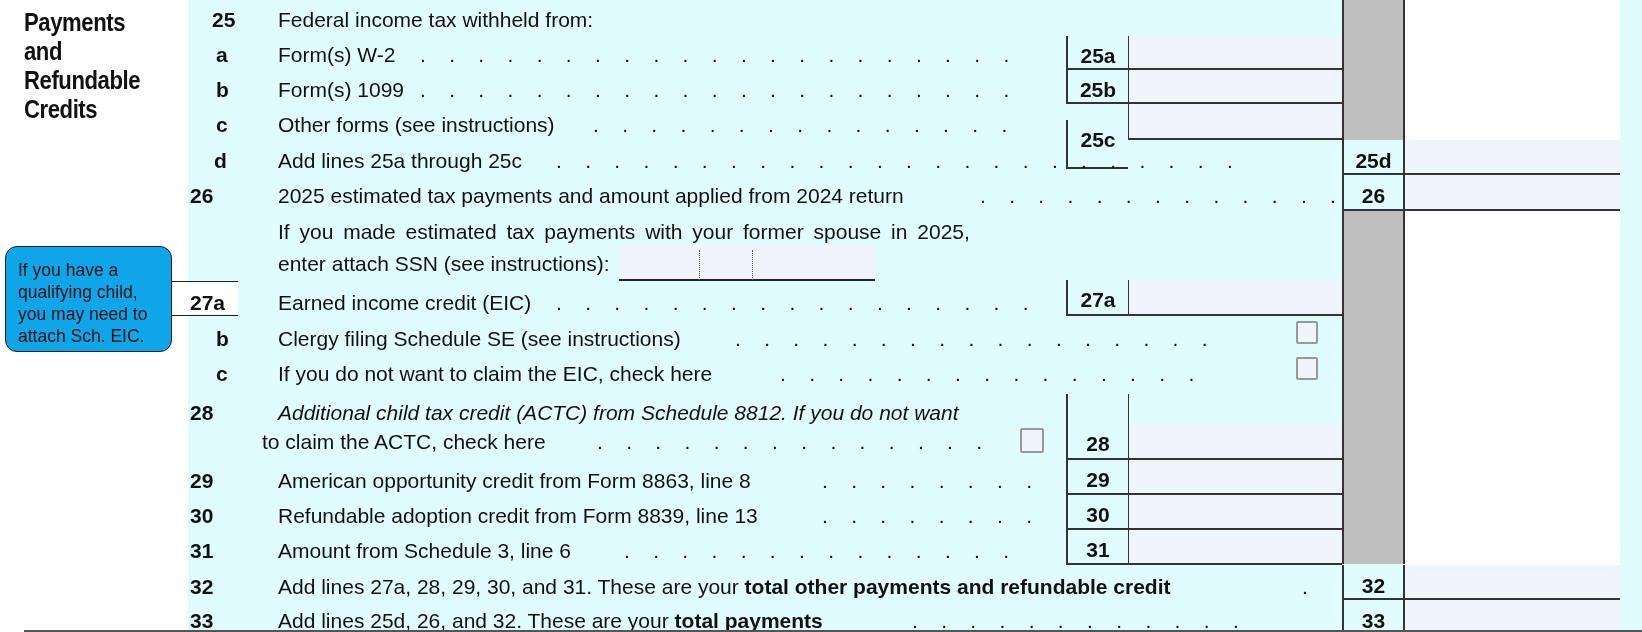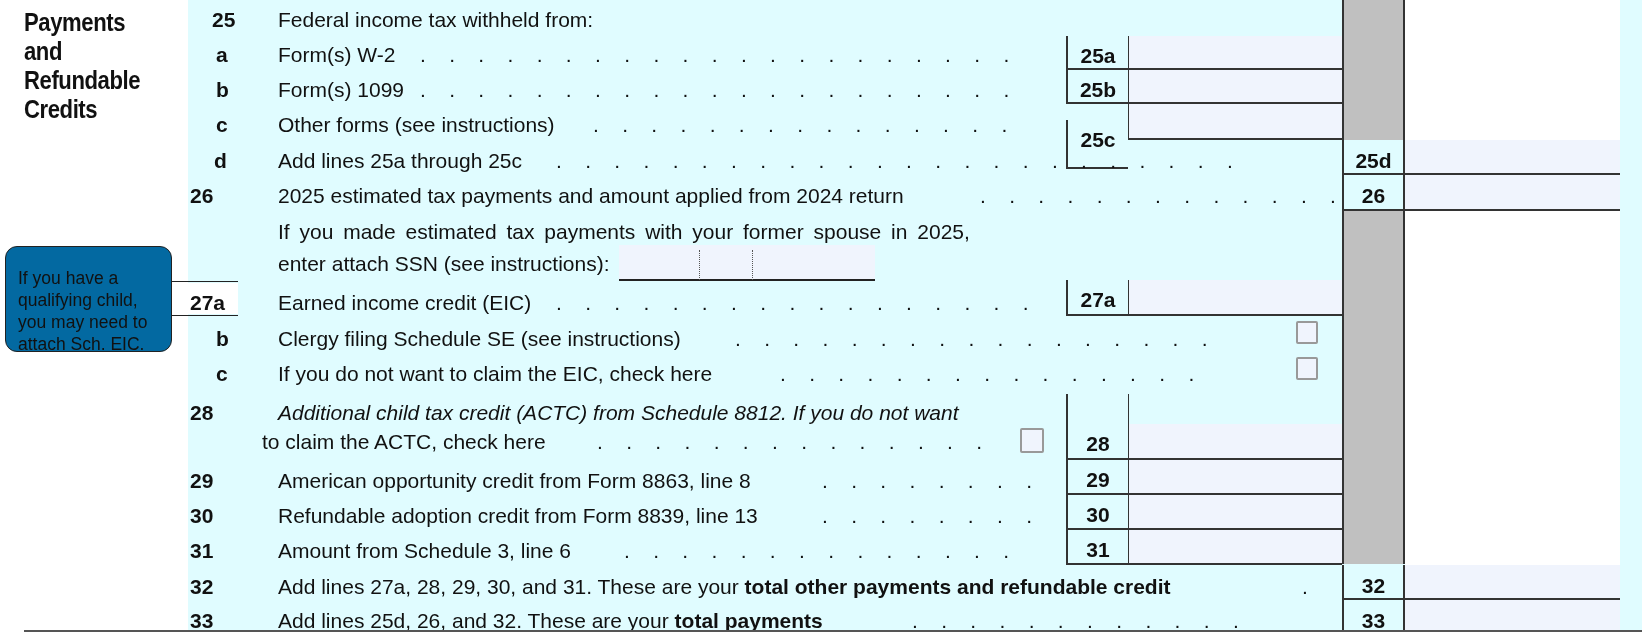--- a/index.html
+++ b/index.html
@@ -14,22 +14,22 @@
   .ln { font-weight:bold; font-size:21px; position:absolute; }
   .txt { font-size:21px; position:absolute; white-space:nowrap;margin-left:20px; }
   .dots { position:absolute; font-size:21px; letter-spacing:0; white-space:nowrap; color:#111; }
   .box-label { position:absolute; width:62px; height:34px; font-weight:bold; font-size:21px; text-align:center; line-height:40px;
                border-left:2px solid #333; border-bottom:2px solid #333; box-sizing:border-box; background:#e0fcff; }
   .box-entry { position:absolute; width:214px; height:34px; background:#f0f4fd; border-left:1.5px solid #333; border-bottom:2px solid #333; box-sizing:border-box; }
   .rbox-label { position:absolute; left:1342px; width:63px; height:35px; font-weight:bold; font-size:21px; text-align:center; line-height:42px;
                background:#e0fcff; border-left:2px solid #333; border-bottom:2px solid #333; border-right:2px solid #333; box-sizing:border-box; }
   .rbox-entry { position:absolute; left:1405px; width:215px; height:35px; background:#f0f4fd; border-bottom:2px solid #333; box-sizing:border-box; }
   .checkbox { position:absolute; width:22px; height:23px; background:#f0f4fd; border:2px solid #999; border-radius:2px; box-sizing:border-box; }
-  .callout { left:5px; top:246px; width:167px; height:106px; border:1.5px solid #222; border-radius:12px; box-sizing:border-box; background:#0369a1;
-             font-size:17.5px; line-height:22px; padding:20px 0 0 12px; }
+  .callout { left:5px; top:246px; width:167px; height:106px; border:1.5px solid #222; border-radius:12px; box-sizing:border-box; background:#0ea5e9;
+             font-size:17.5px; line-height:22px; padding:12px 0 0 12px; }
   .callout-line1 { left:171px; top:281px; width:67px; height:0; border-top:1.5px solid #222; }
   .callout-line2 { left:171px; top:315px; width:67px; height:0; border-top:1.5px solid #222; }
   .ssn-field { left:619px; top:245px; width:256px; height:36px; background:#f0f4fd; border-bottom:2px solid #222; box-sizing:border-box; }
   .ssn-sep1 { left:699px; top:250px; height:30px; border-left:1.5px dotted #555; }
   .ssn-sep2 { left:752px; top:250px; height:30px; border-left:1.5px dotted #555; }
   .bottom-line { left:24px; top:630px; width:1618px; height:2px; background:#555; }
   b.inl { font-weight:bold; }
 </style>
 </head>
 <body>

